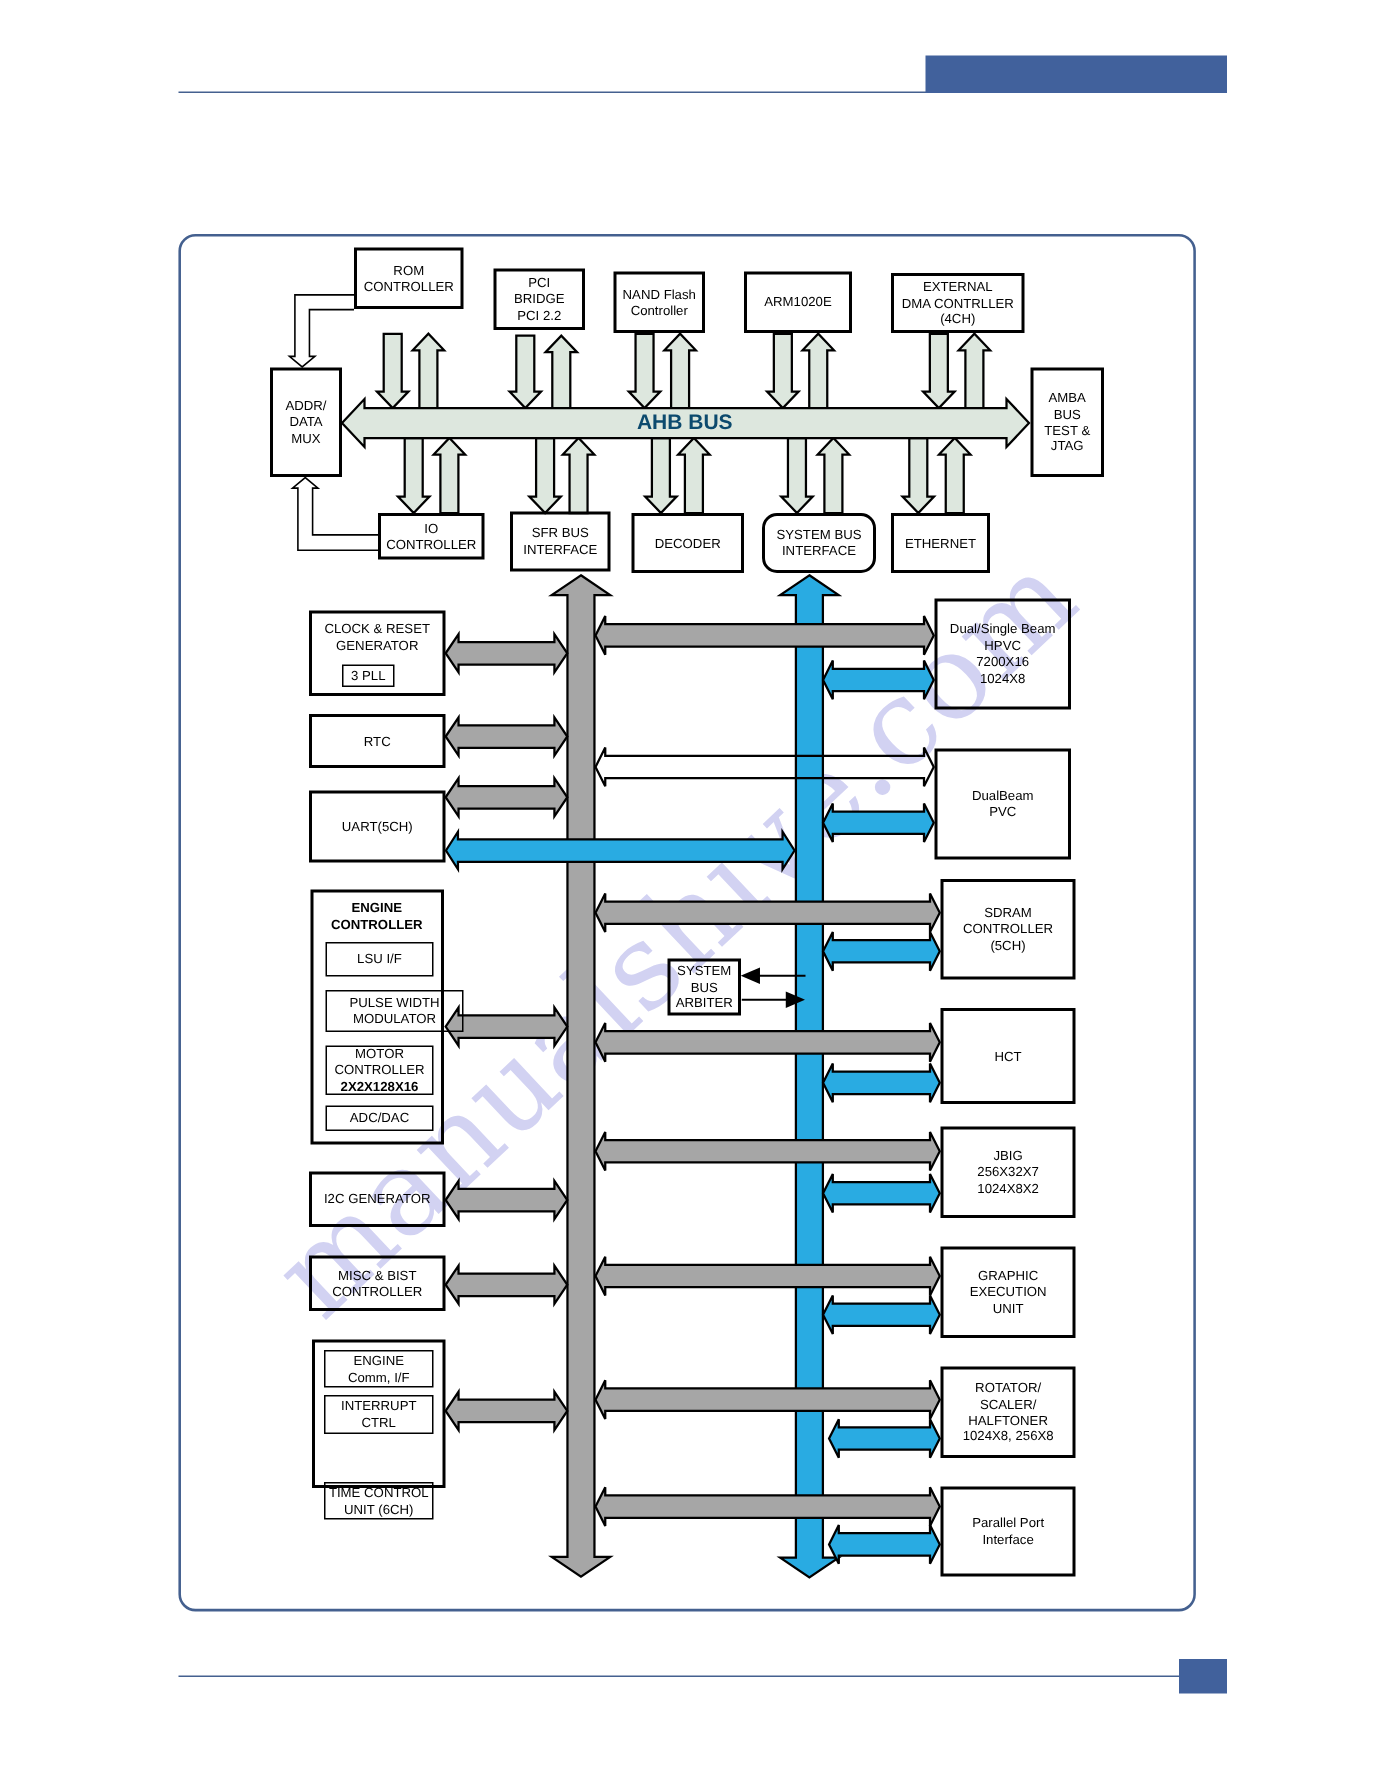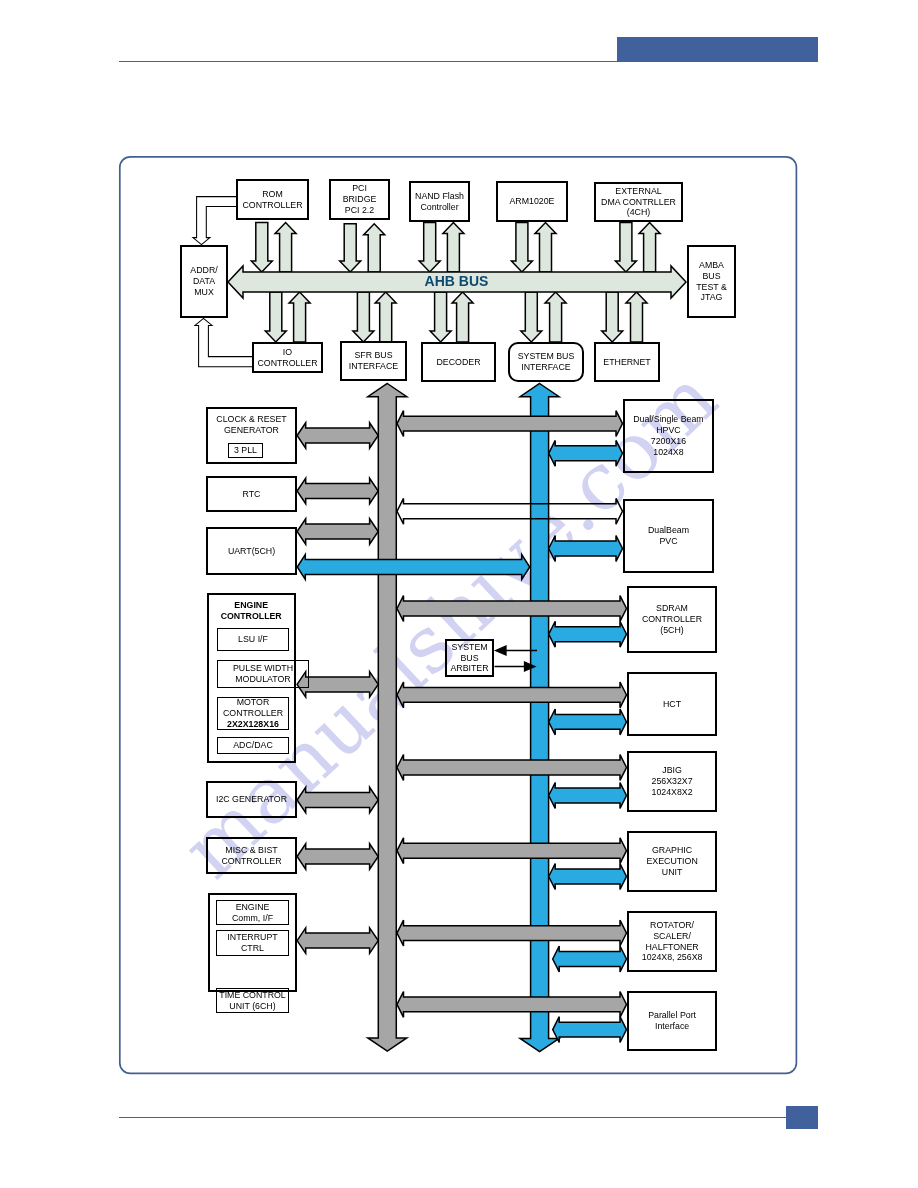--- a/index.html
+++ b/index.html
@@ -106,21 +106,21 @@
 </g>
 <g class="thin">
 <path d="M537 650.5H503"></path>
 <path class="k" d="M495.5 650.5L506 646V655Z"></path>
 <path d="M494.5 666.5H527"></path>
 <path class="k" d="M535 666.5L524.5 662V671Z"></path>
 </g>
   </svg>
 
   <div id="blocks">
-<div class="blk" style="left:236px;top:179px;width:73px;height:41px;font-size:8.8px;">
+<div class="blk" style="left:236px;top:165px;width:73px;height:41px;font-size:8.8px;">
         <span>ROM<br>CONTROLLER</span>
       </div>
 <div class="blk" style="left:329px;top:179px;width:61px;height:41px;font-size:8.8px;">
         <span>PCI<br>BRIDGE<br>PCI 2.2</span>
       </div>
 <div class="blk" style="left:409px;top:181px;width:61px;height:41px;font-size:8.8px;">
         <span>NAND Flash<br>Controller</span>
       </div>
 <div class="blk" style="left:496px;top:181px;width:72px;height:41px;font-size:8.8px;">
         <span>ARM1020E</span>

